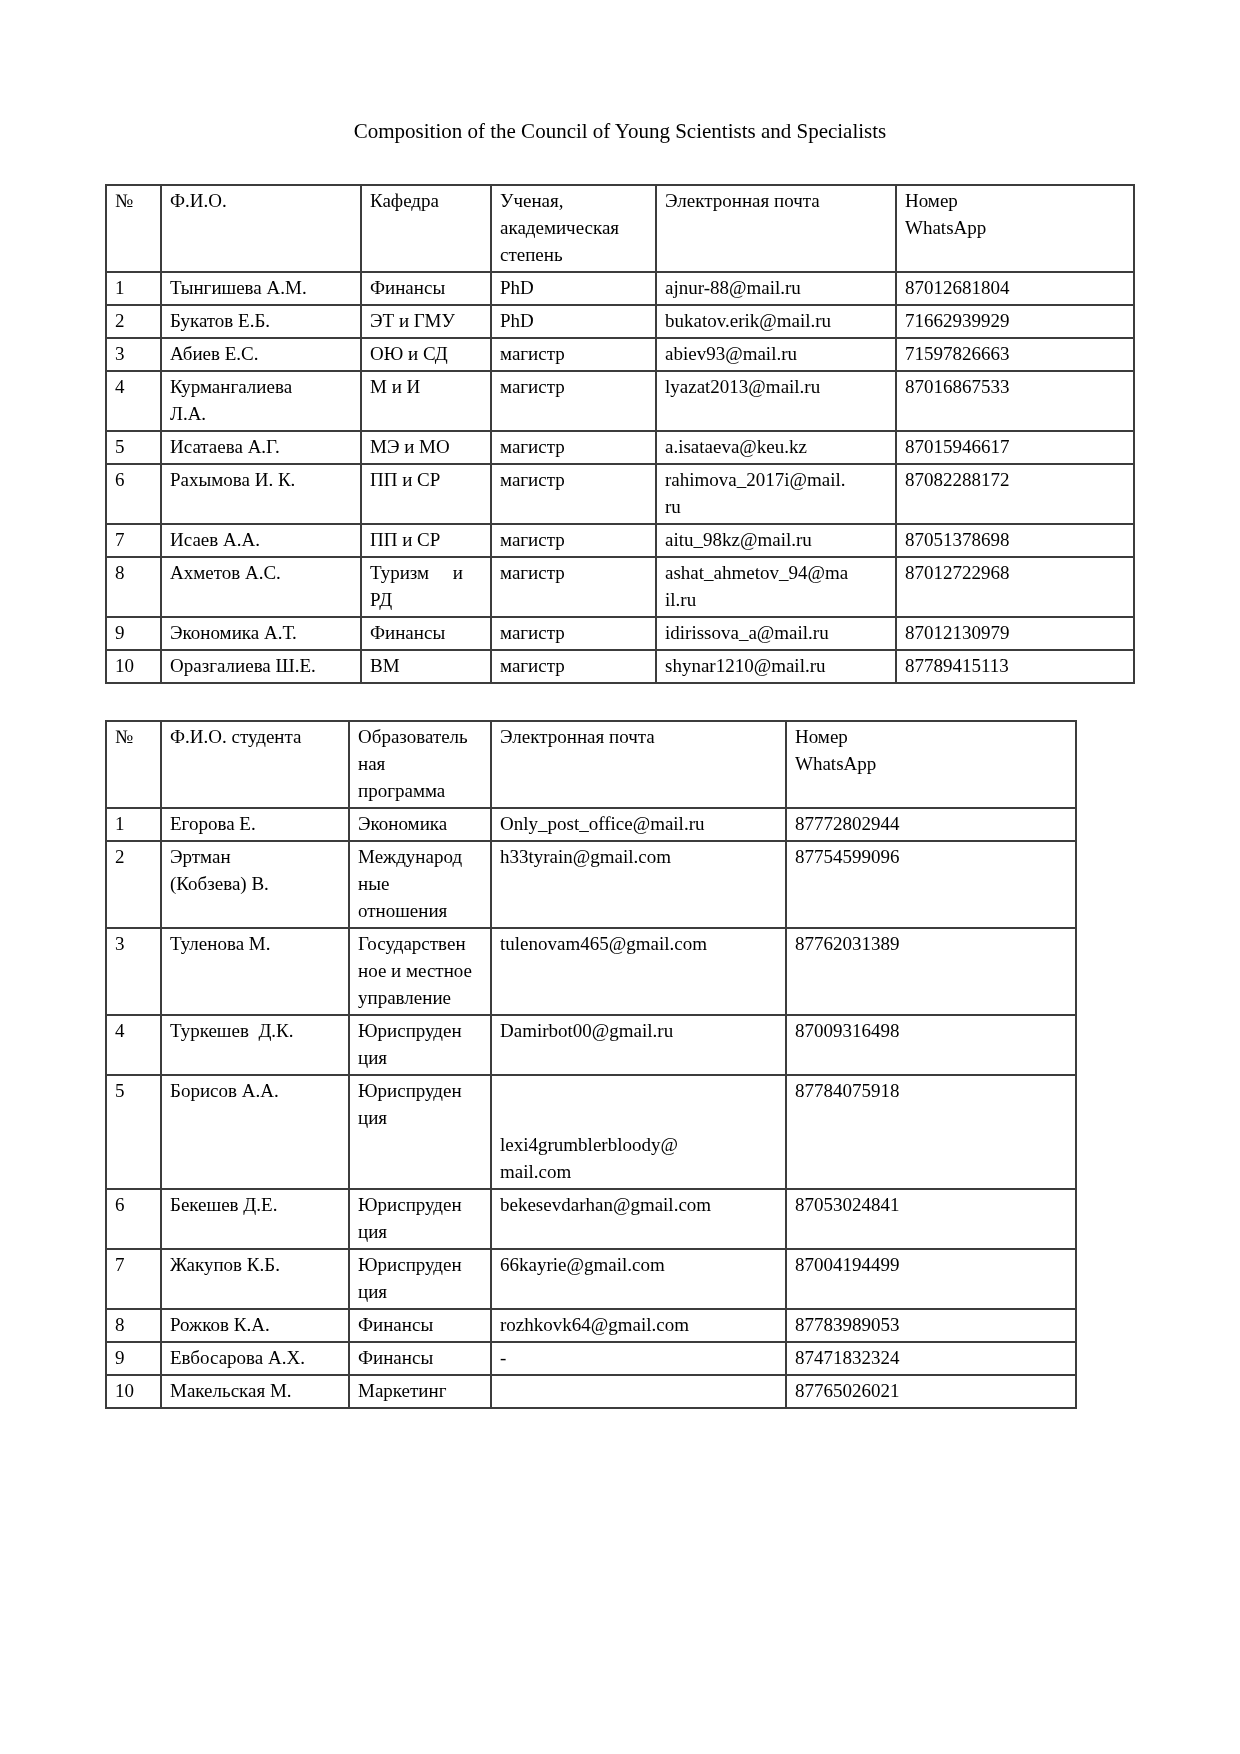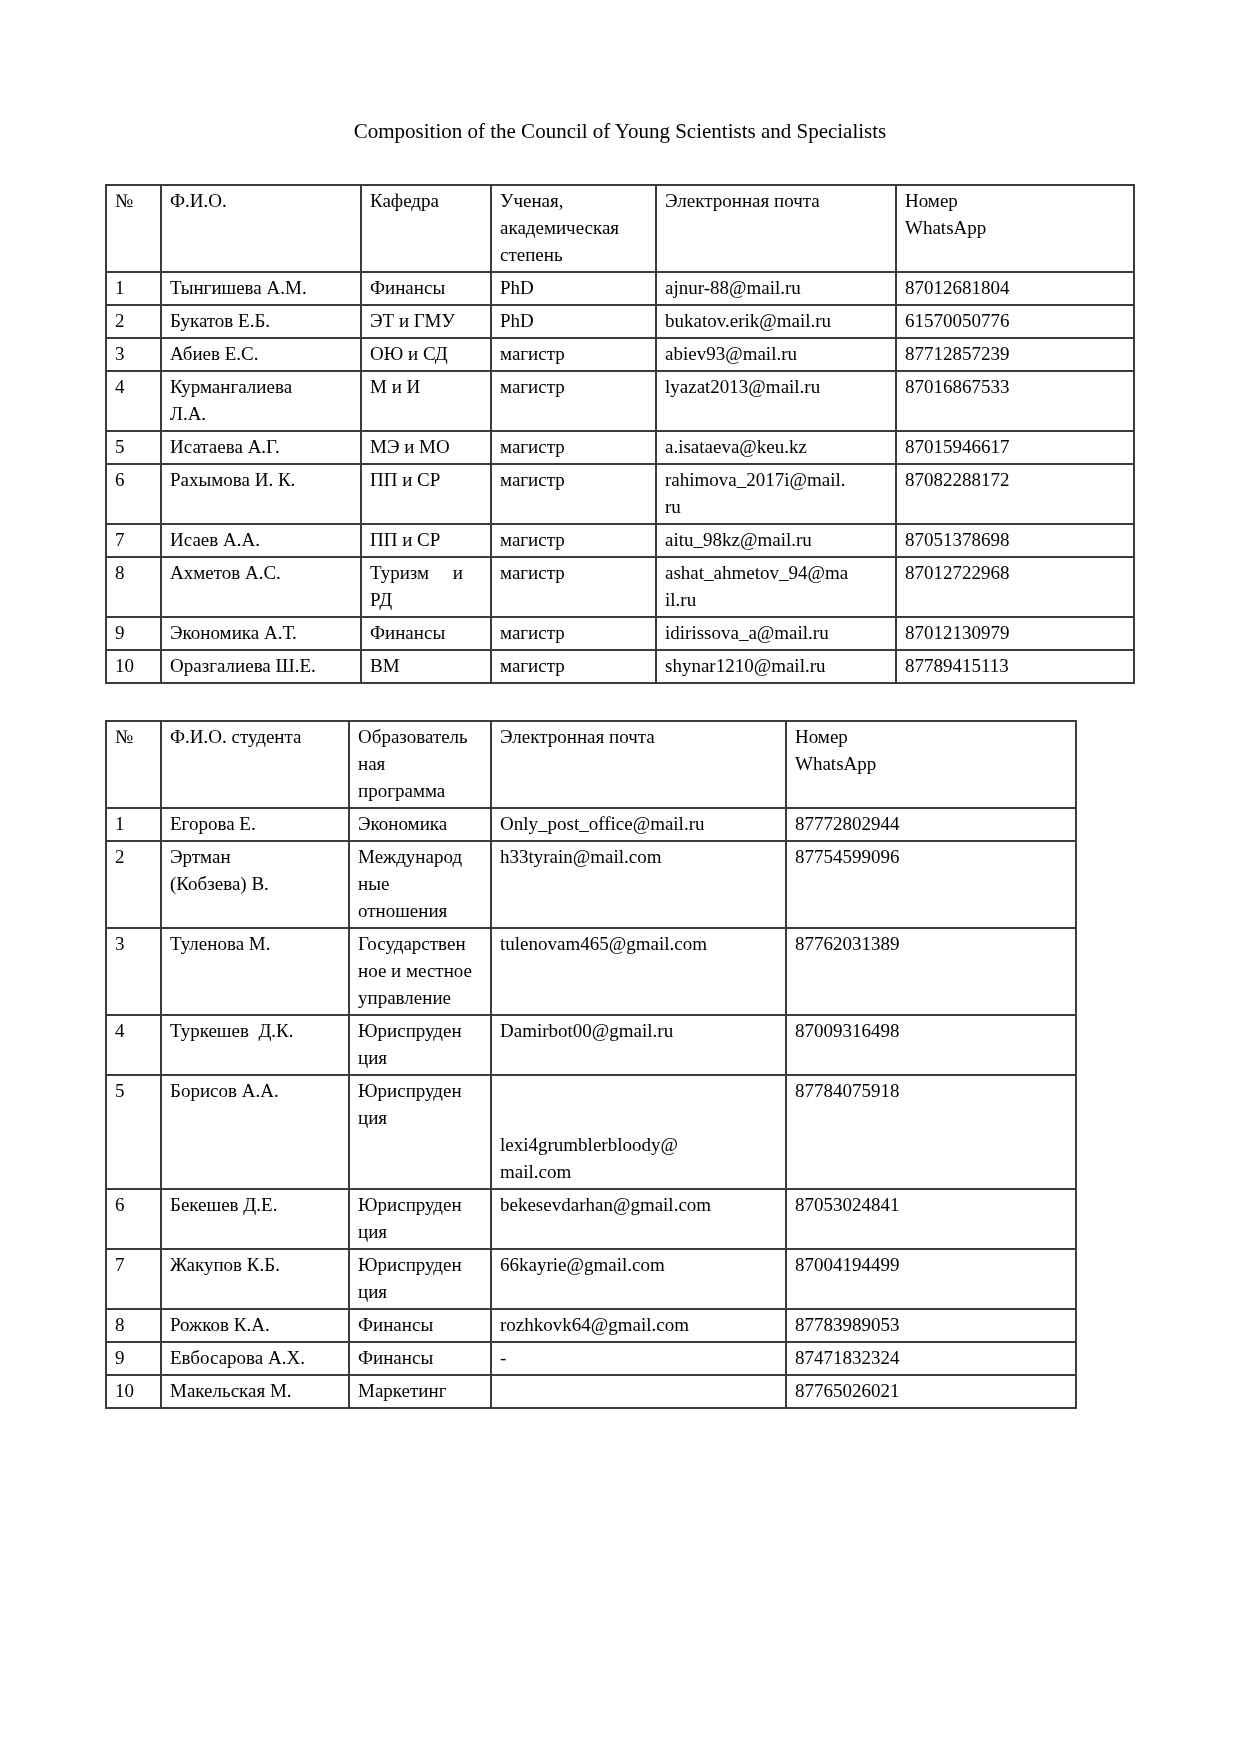--- a/index.html
+++ b/index.html
@@ -74,29 +74,29 @@
         <td>PhD</td>
         <td>ajnur-88@mail.ru</td>
         <td>87012681804</td>
       </tr>
       <tr>
         <td>2</td>
         <td>Букатов Е.Б.</td>
         <td>ЭТ и ГМУ</td>
         <td>PhD</td>
         <td>bukatov.erik@mail.ru</td>
-        <td>61570050776</td>
+        <td>71662939929</td>
       </tr>
       <tr>
         <td>3</td>
         <td>Абиев Е.С.</td>
         <td>ОЮ и СД</td>
         <td>магистр</td>
         <td>abiev93@mail.ru</td>
-        <td>87712857239</td>
+        <td>71597826663</td>
       </tr>
       <tr>
         <td>4</td>
         <td>Курмангалиева
 Л.А.</td>
         <td>М и И</td>
         <td>магистр</td>
         <td>lyazat2013@mail.ru</td>
         <td>87016867533</td>
       </tr>
@@ -182,21 +182,21 @@
         <td>Only_post_office@mail.ru</td>
         <td>87772802944</td>
       </tr>
       <tr>
         <td>2</td>
         <td>Эртман
 (Кобзева) В.</td>
         <td>Международ
 ные
 отношения</td>
-        <td>h33tyrain@mail.com</td>
+        <td>h33tyrain@gmail.com</td>
         <td>87754599096</td>
       </tr>
       <tr>
         <td>3</td>
         <td>Туленова М.</td>
         <td>Государствен
 ное и местное
 управление</td>
         <td>tulenovam465@gmail.com</td>
         <td>87762031389</td>

